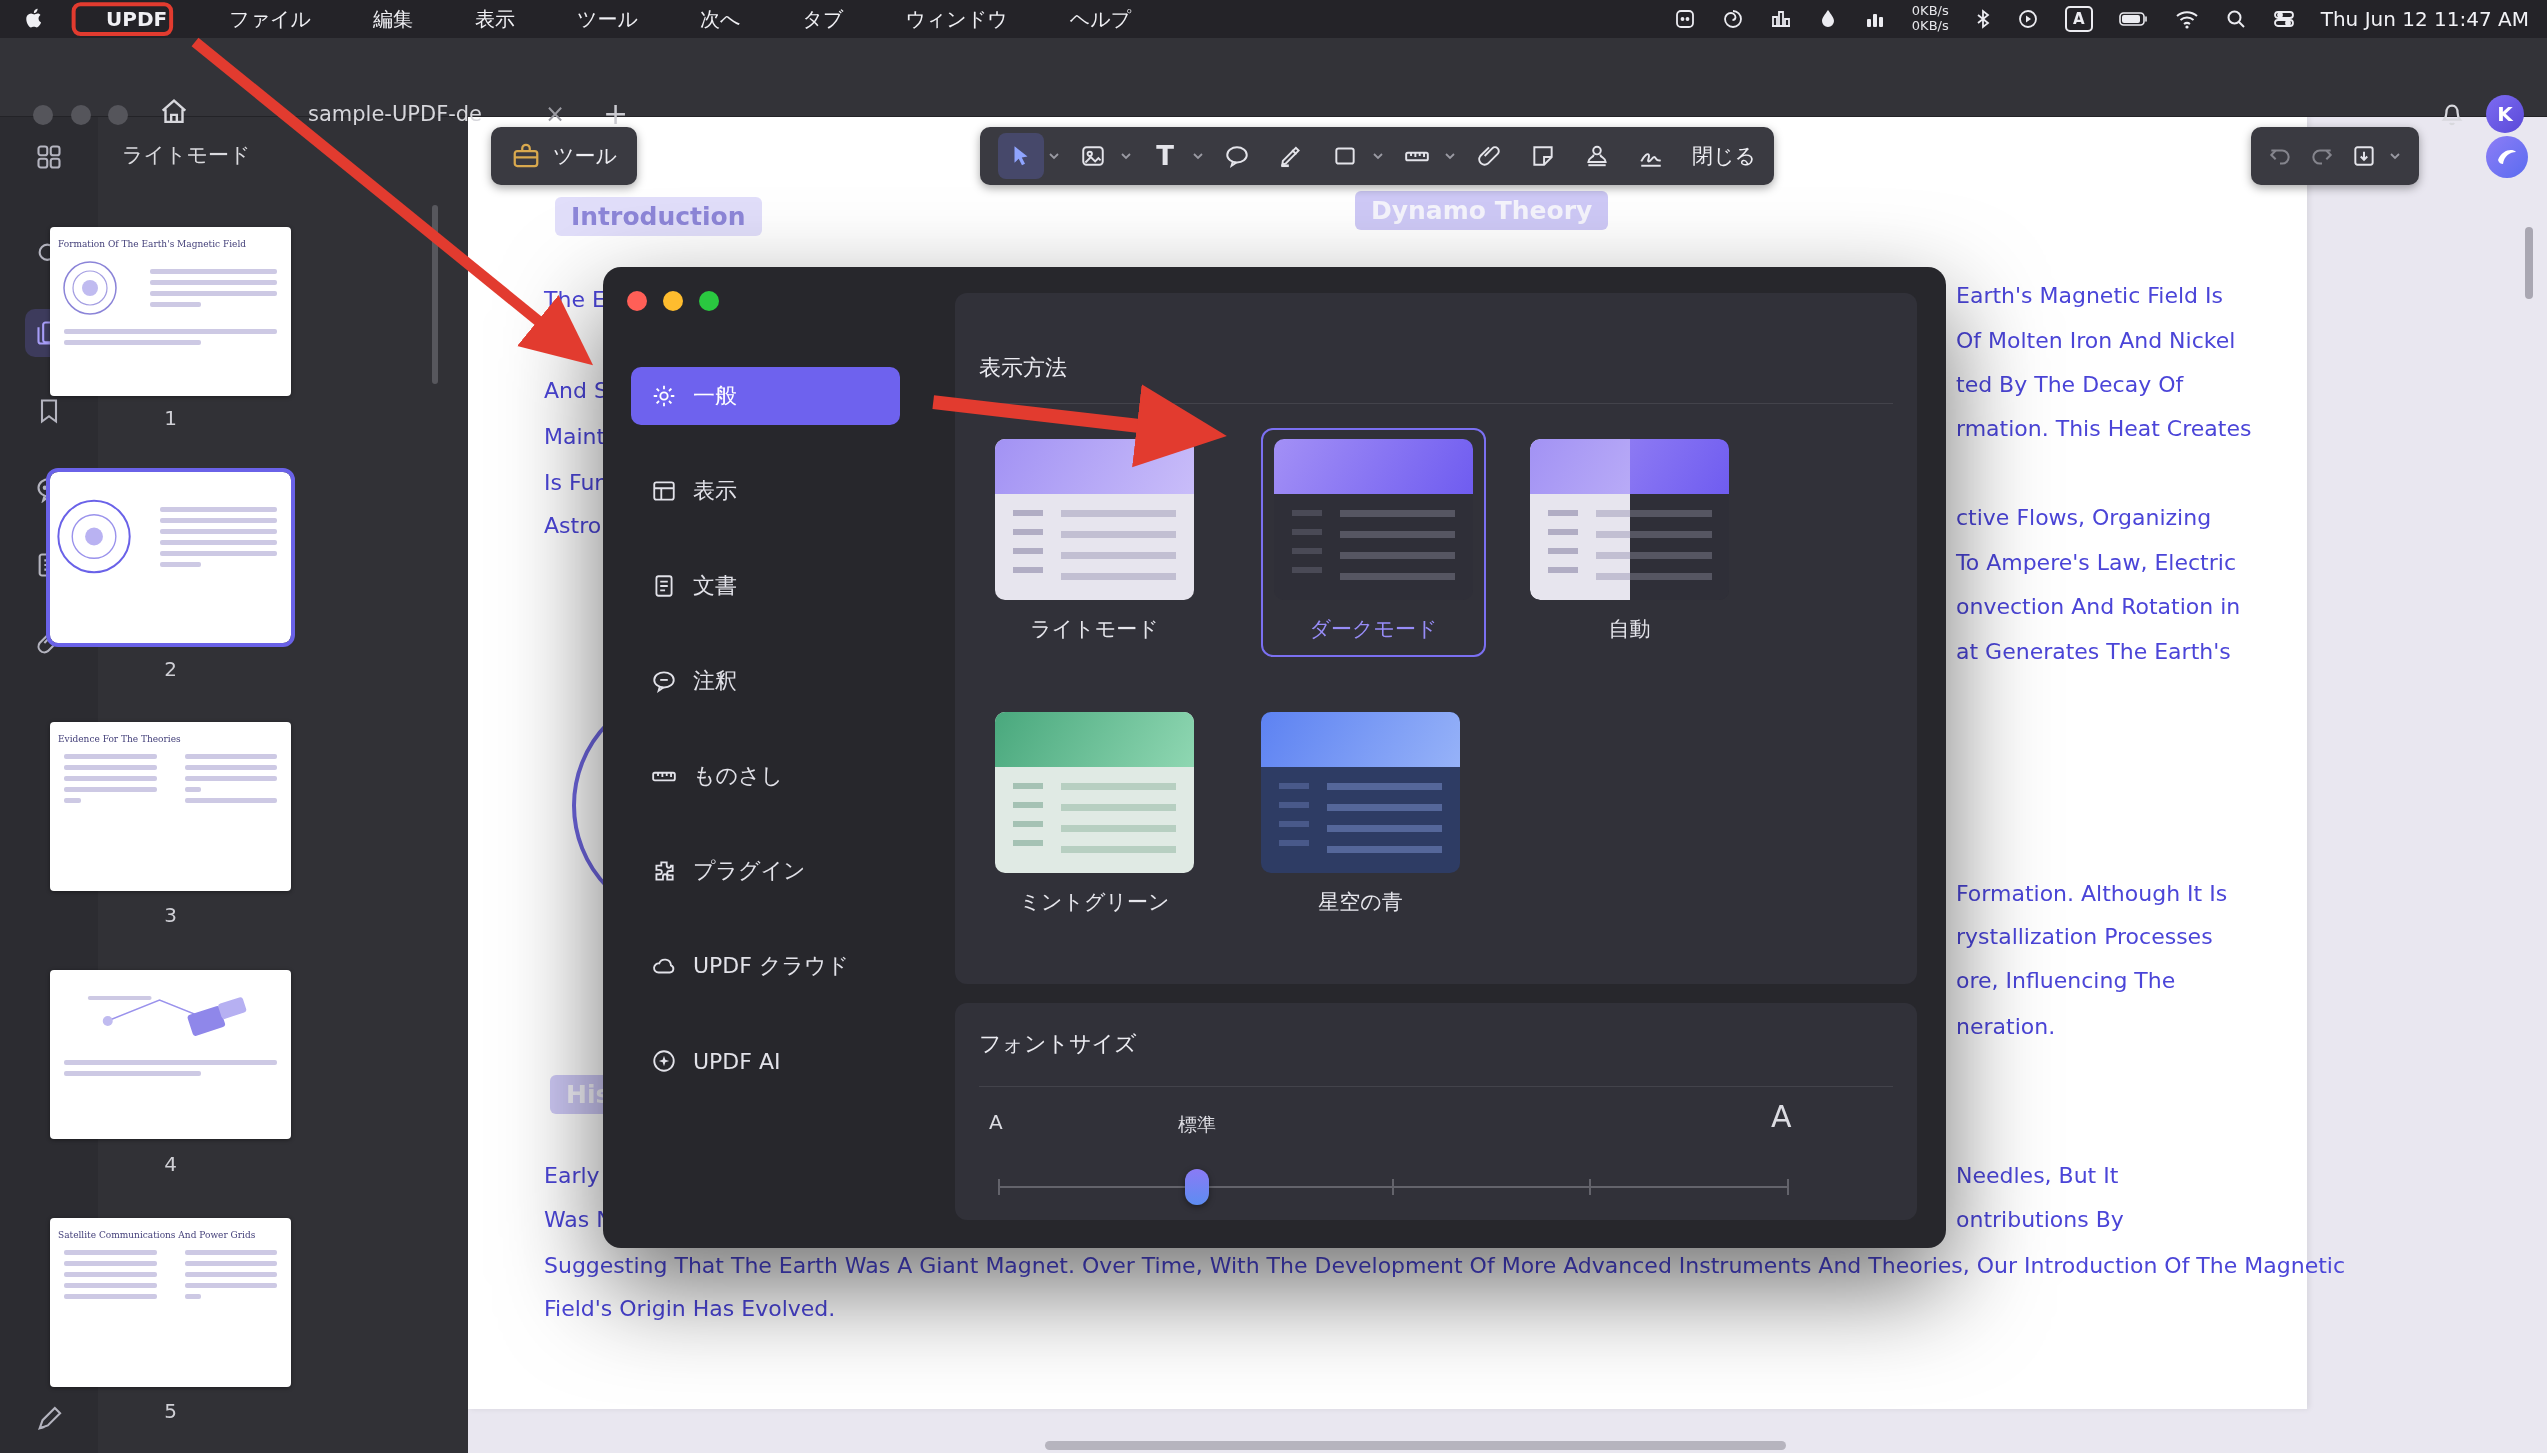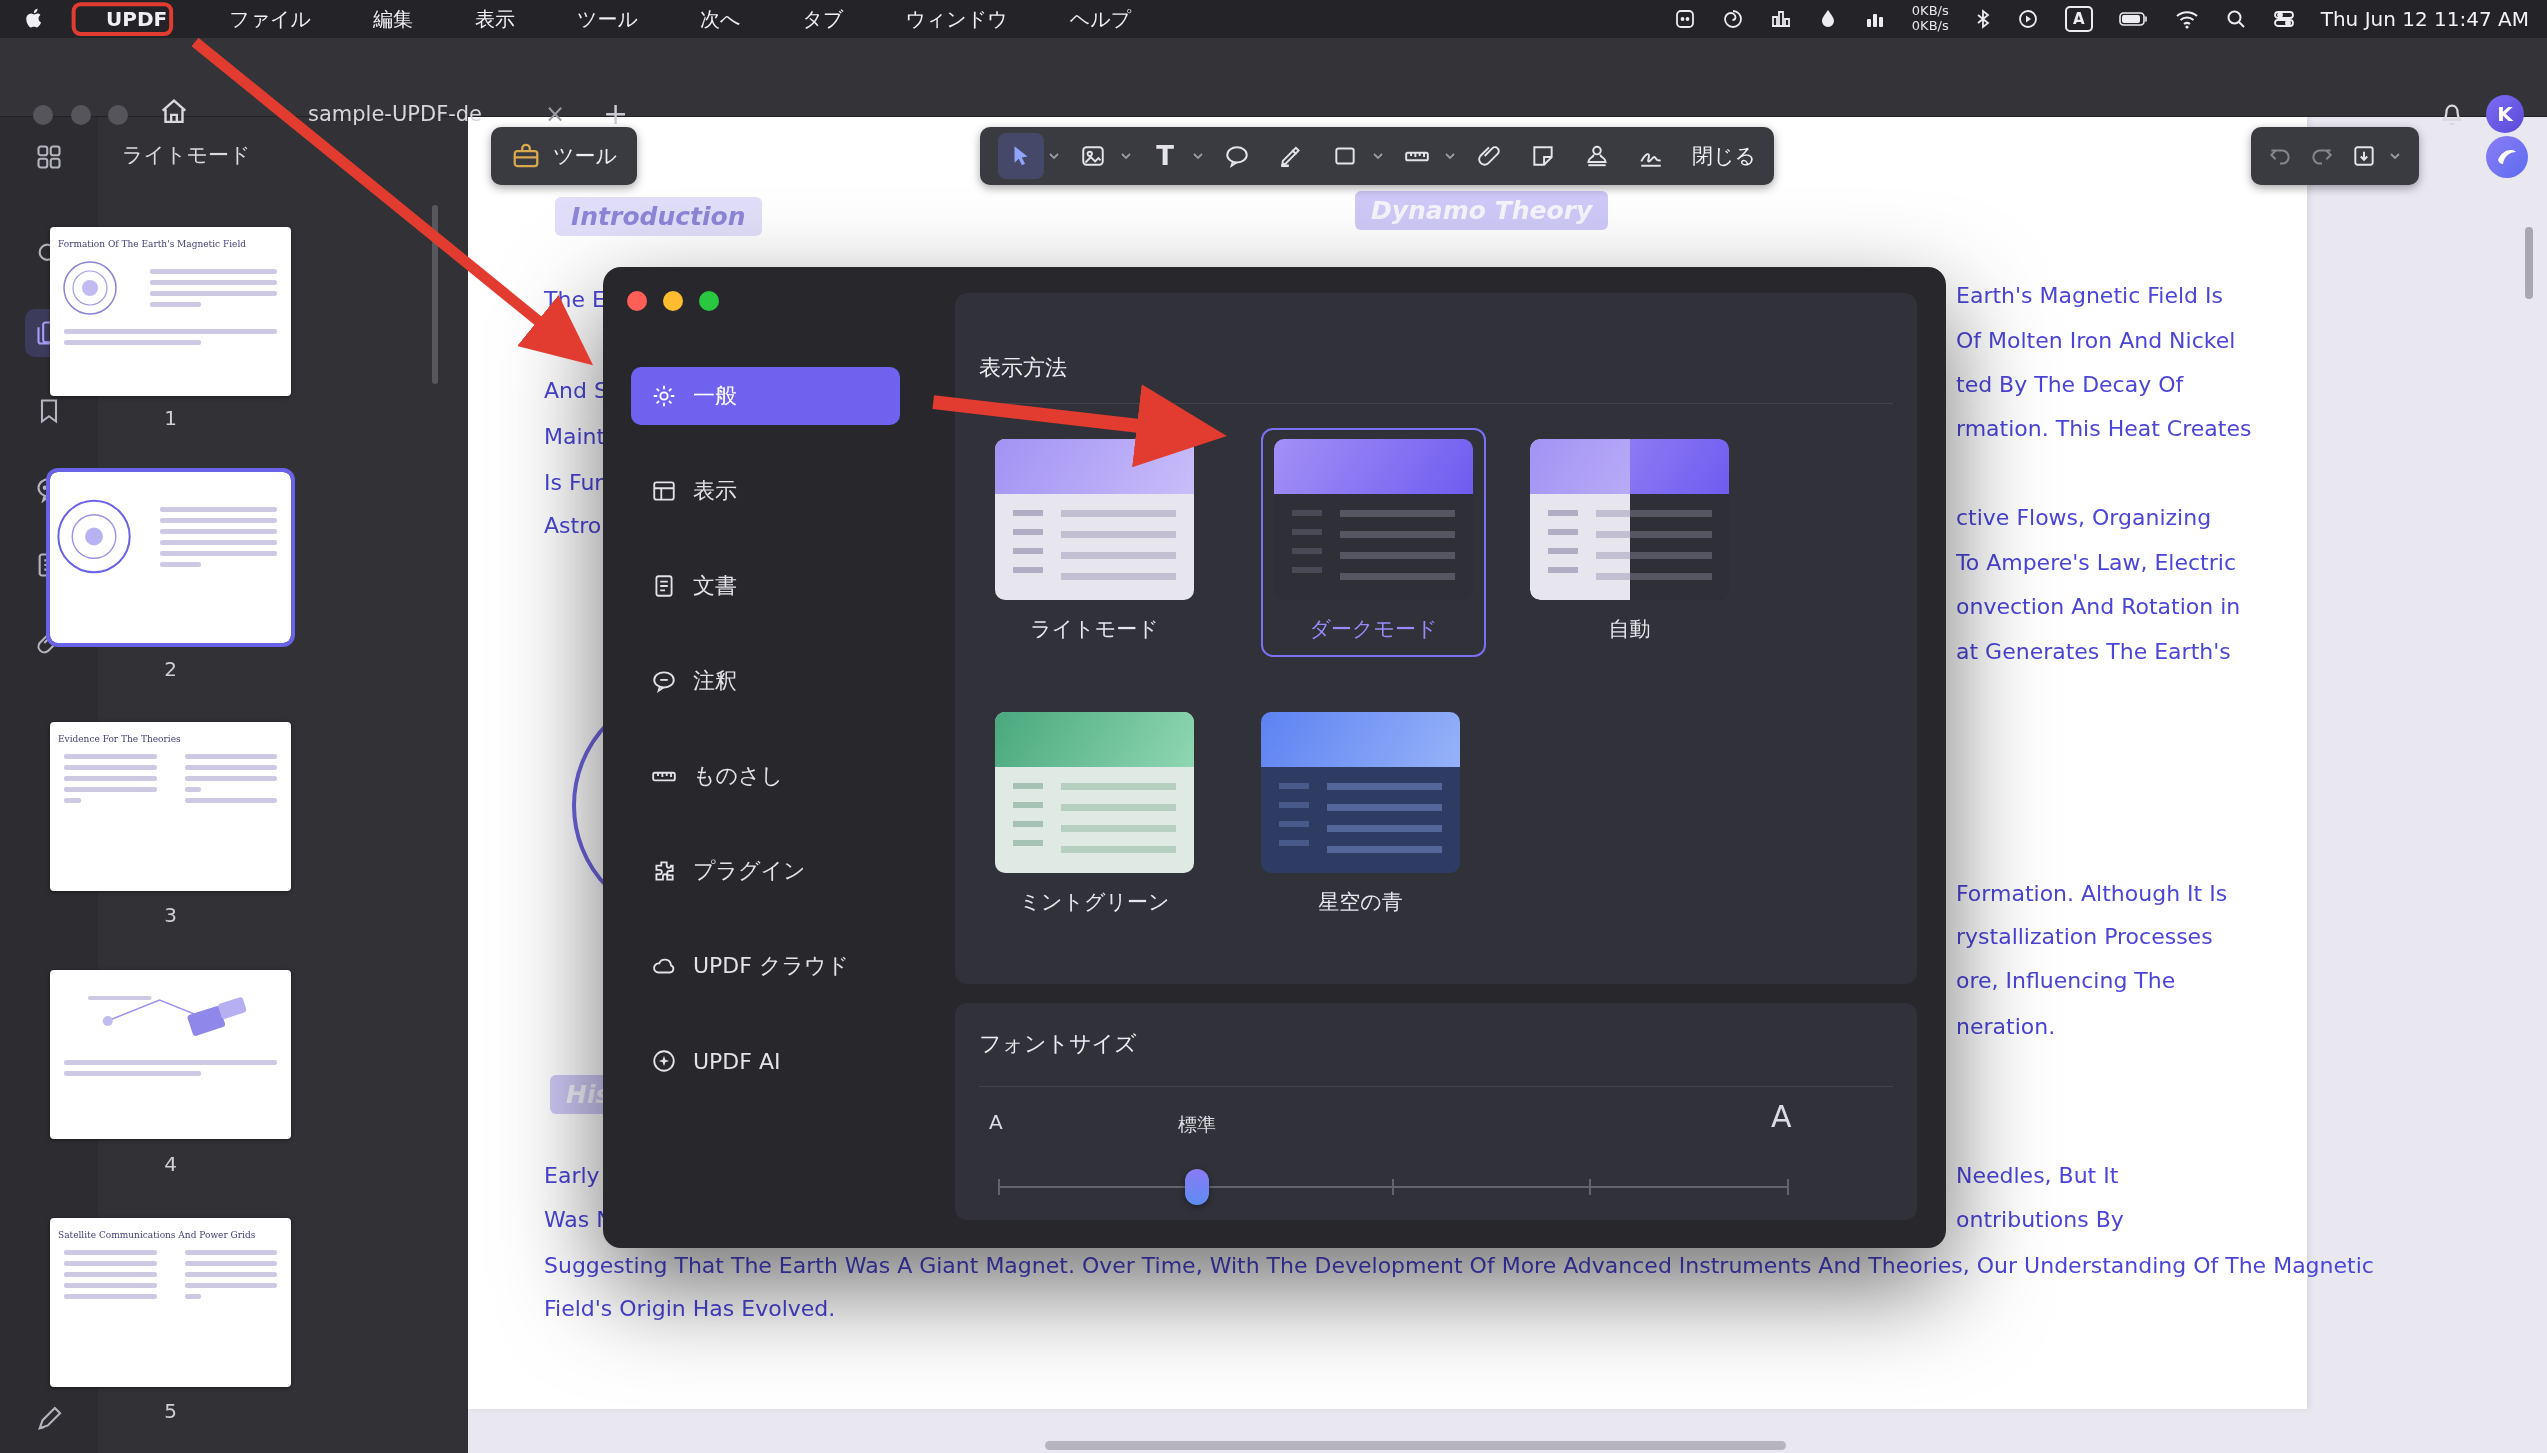--- a/index.html
+++ b/index.html
@@ -52,21 +52,21 @@
   .tl.short{margin-right:90px;}
   .trow{display:flex;align-items:center;}
   .pagenum{position:absolute;width:241px;left:50px;text-align:center;font-size:20px;color:#cfcfd5;}
   .tscroll{position:absolute;left:334px;top:90px;width:6px;height:179px;background:#57575d;border-radius:3px;}
 
   
   .page{position:absolute;left:468px;top:115px;width:1839px;height:1294px;background:#fff;
         box-shadow:2px 0 6px rgba(0,0,0,.08);z-index:1;}
   .docline{position:absolute;font-size:22px;color:#4b45d8;white-space:nowrap;z-index:2;}
   .badge{position:absolute;background:rgba(157,147,238,.5);color:#f5f4fc;font-weight:700;
-         font-size:25px;padding:5px 16px;border-radius:6px;z-index:2;white-space:nowrap;font-style:italic;}
+         font-size:25px;padding:5px 16px;border-radius:6px;z-index:2;white-space:nowrap;}
   .doccircle{position:absolute;left:572px;top:687px;width:229px;height:229px;border:4px solid #6e66e0;
              border-radius:50%;z-index:2;}
   .vscroll{position:absolute;left:2525px;top:227px;width:8px;height:72px;background:#a9a7b2;border-radius:4px;z-index:5;}
   .hscroll{position:absolute;left:1045px;top:1441px;width:741px;height:9px;background:#b6b4be;border-radius:5px;z-index:5;}
 
   
   .pill{position:absolute;background:#3a3a41;border-radius:10px;display:flex;align-items:center;
         box-shadow:0 3px 10px rgba(0,0,0,.35);z-index:6;height:58px;}
   .ticon{width:46px;height:46px;display:flex;align-items:center;justify-content:center;color:#e4e4ea;border-radius:8px;}
   .ticon.sel{background:rgba(112,122,255,.22);color:#8fa4ff;}
@@ -403,21 +403,21 @@
   <span class="docline" style="left:1956px;top:639px">at Generates The Earth's</span>
   <span class="docline" style="left:1956px;top:881px">Formation. Although It Is</span>
   <span class="docline" style="left:1956px;top:924px">rystallization Processes</span>
   <span class="docline" style="left:1956px;top:968px">ore, Influencing The</span>
   <span class="docline" style="left:1956px;top:1014px">neration.</span>
   <span class="docline" style="left:1956px;top:1163px">Needles, But It</span>
   <span class="docline" style="left:1956px;top:1207px">ontributions By</span>
 
   <span class="docline" style="left:544px;top:1163px">Early S</span>
   <span class="docline" style="left:544px;top:1207px">Was N</span>
-  <span class="docline" style="left:544px;top:1253px">Suggesting That The Earth Was A Giant Magnet. Over Time, With The Development Of More Advanced Instruments And Theories, Our Understanding Of The Magnetic</span>
+  <span class="docline" style="left:544px;top:1253px">Suggesting That The Earth Was A Giant Magnet. Over Time, With The Development Of More Advanced Instruments And Theories, Our Introduction Of The Magnetic</span>
   <span class="docline" style="left:544px;top:1296px">Field's Origin Has Evolved.</span>
 
   <div class="vscroll"></div>
   <div class="hscroll"></div>
 
   <div class="pill" style="left:491px;top:127px;padding:0 20px;gap:12px">
     <svg width="30" height="30" viewBox="0 0 24 24" fill="none" stroke="#d9a94e" stroke-width="1.8">
         <rect x="3" y="8" width="18" height="12" rx="2"></rect>
         <path d="M9 8V6a3 3 0 0 1 6 0v2M3 13h18"></path>
       </svg>

